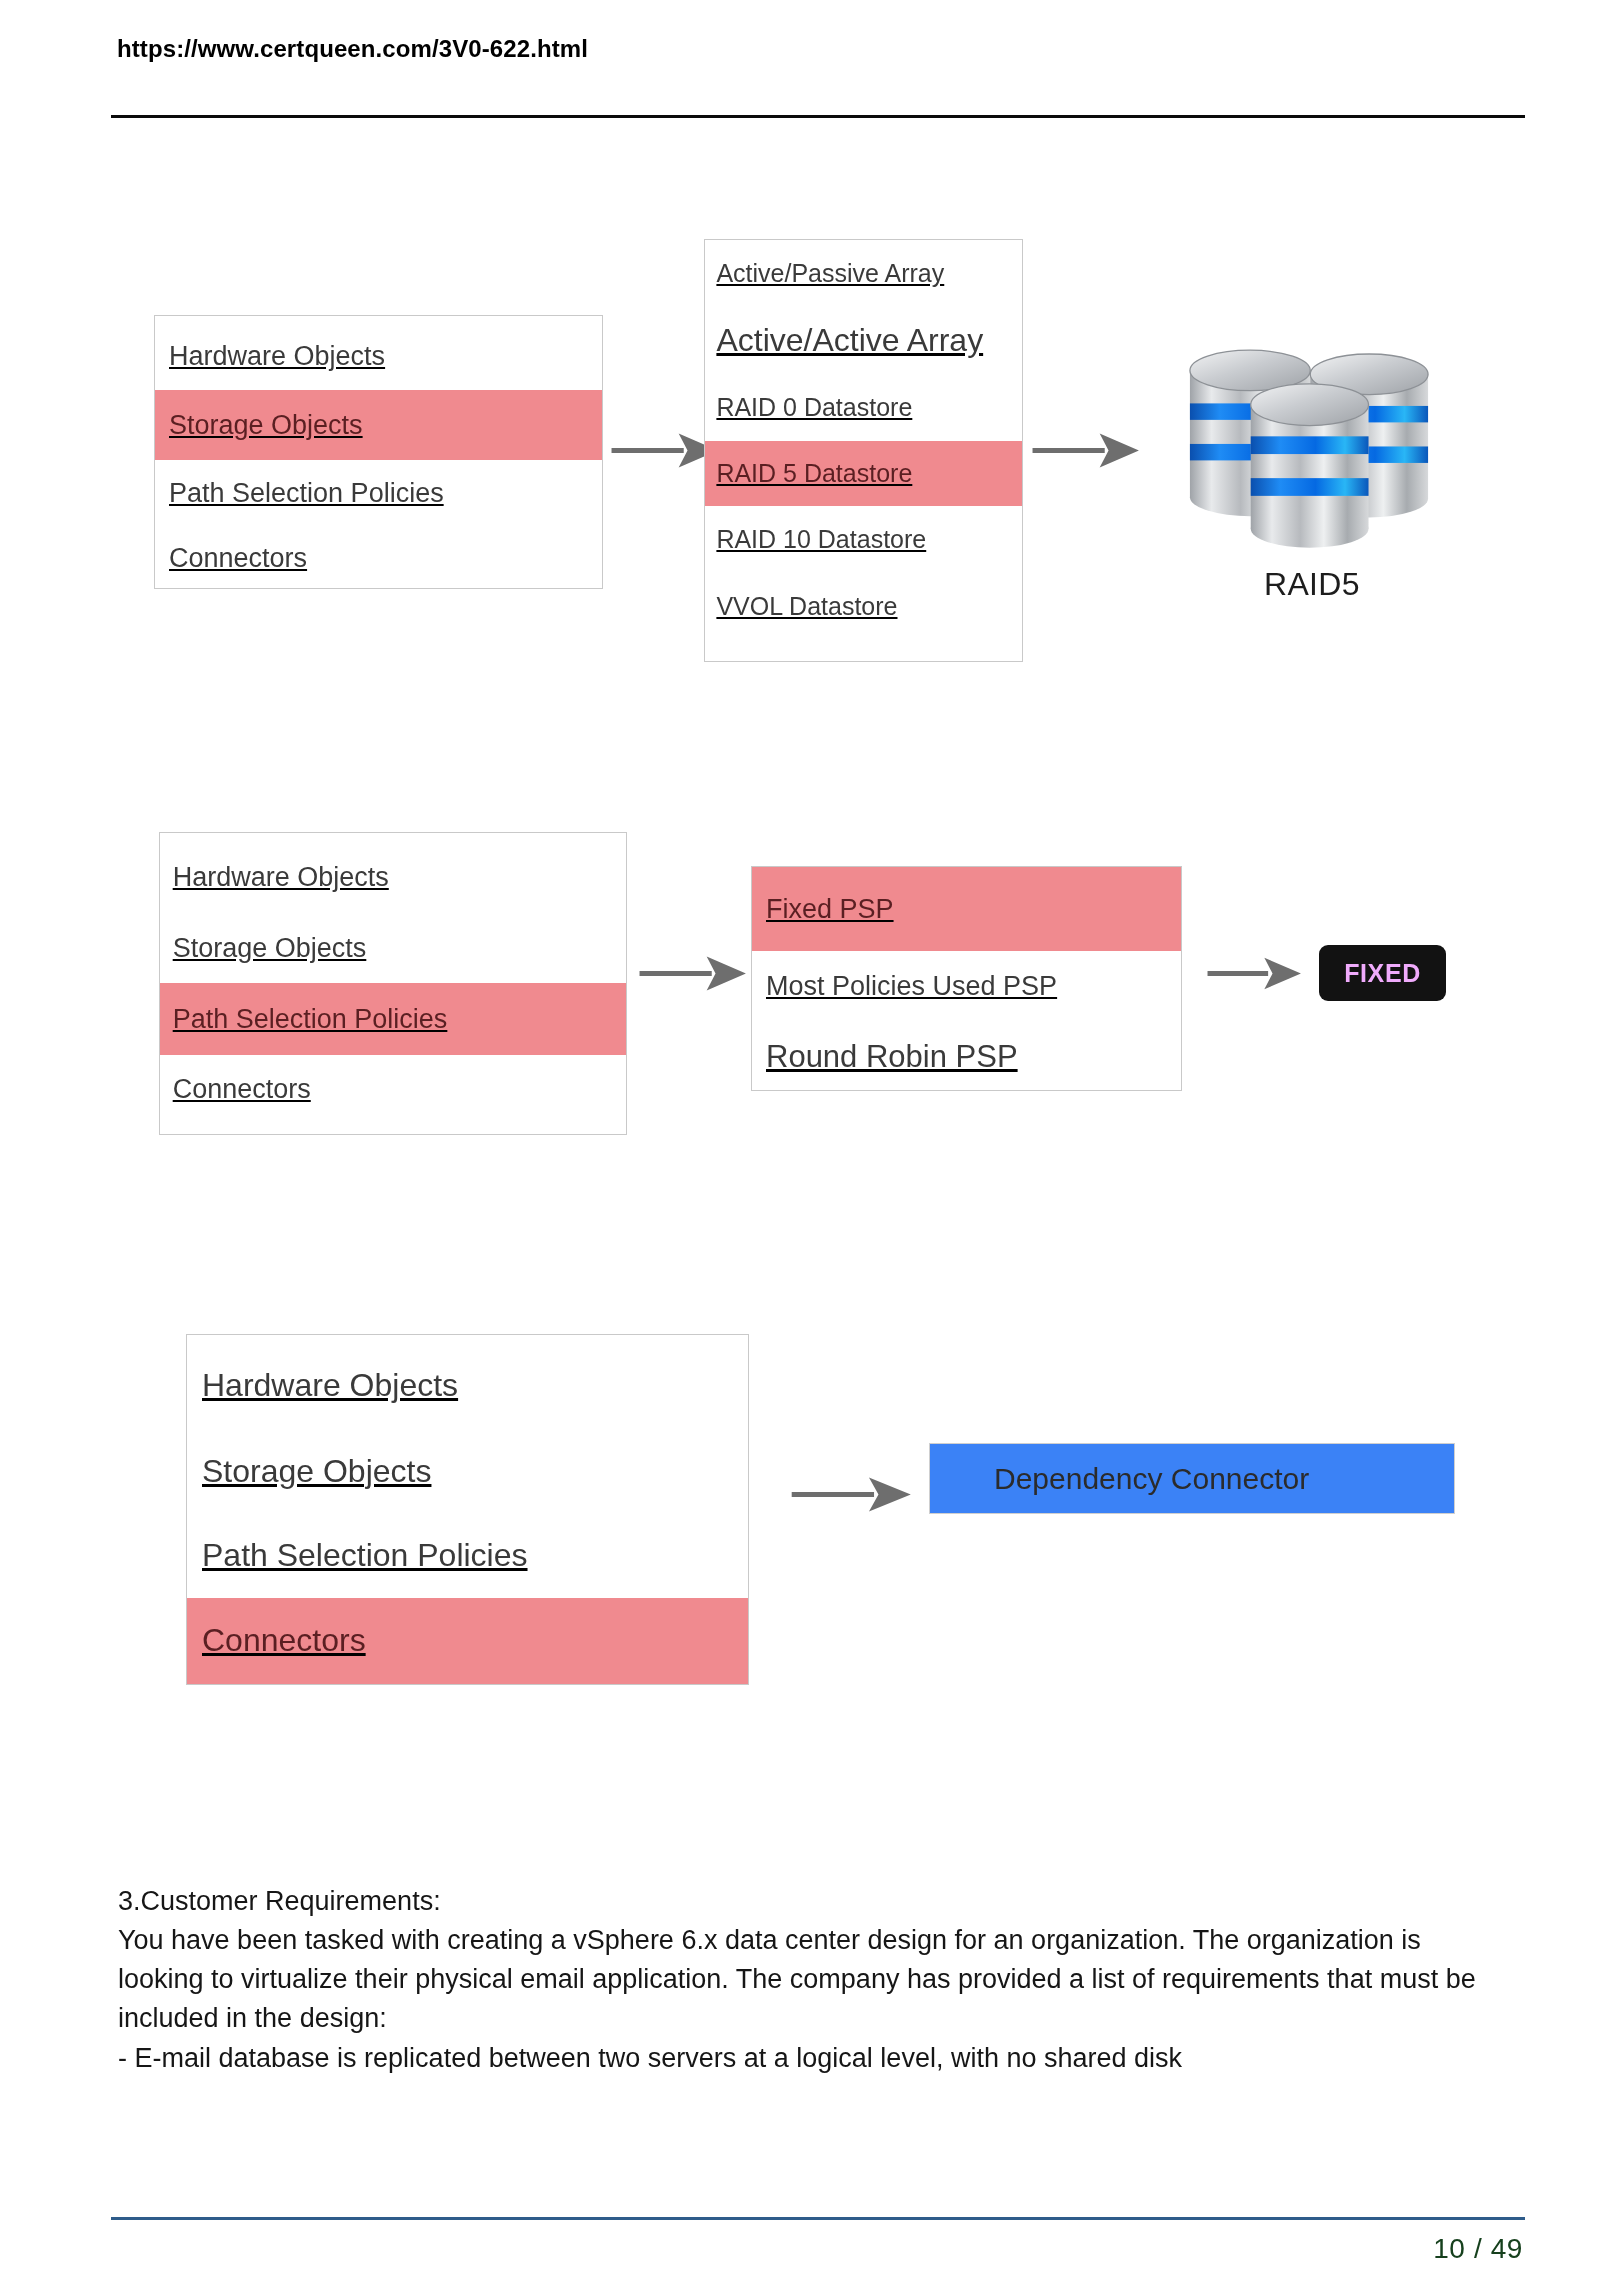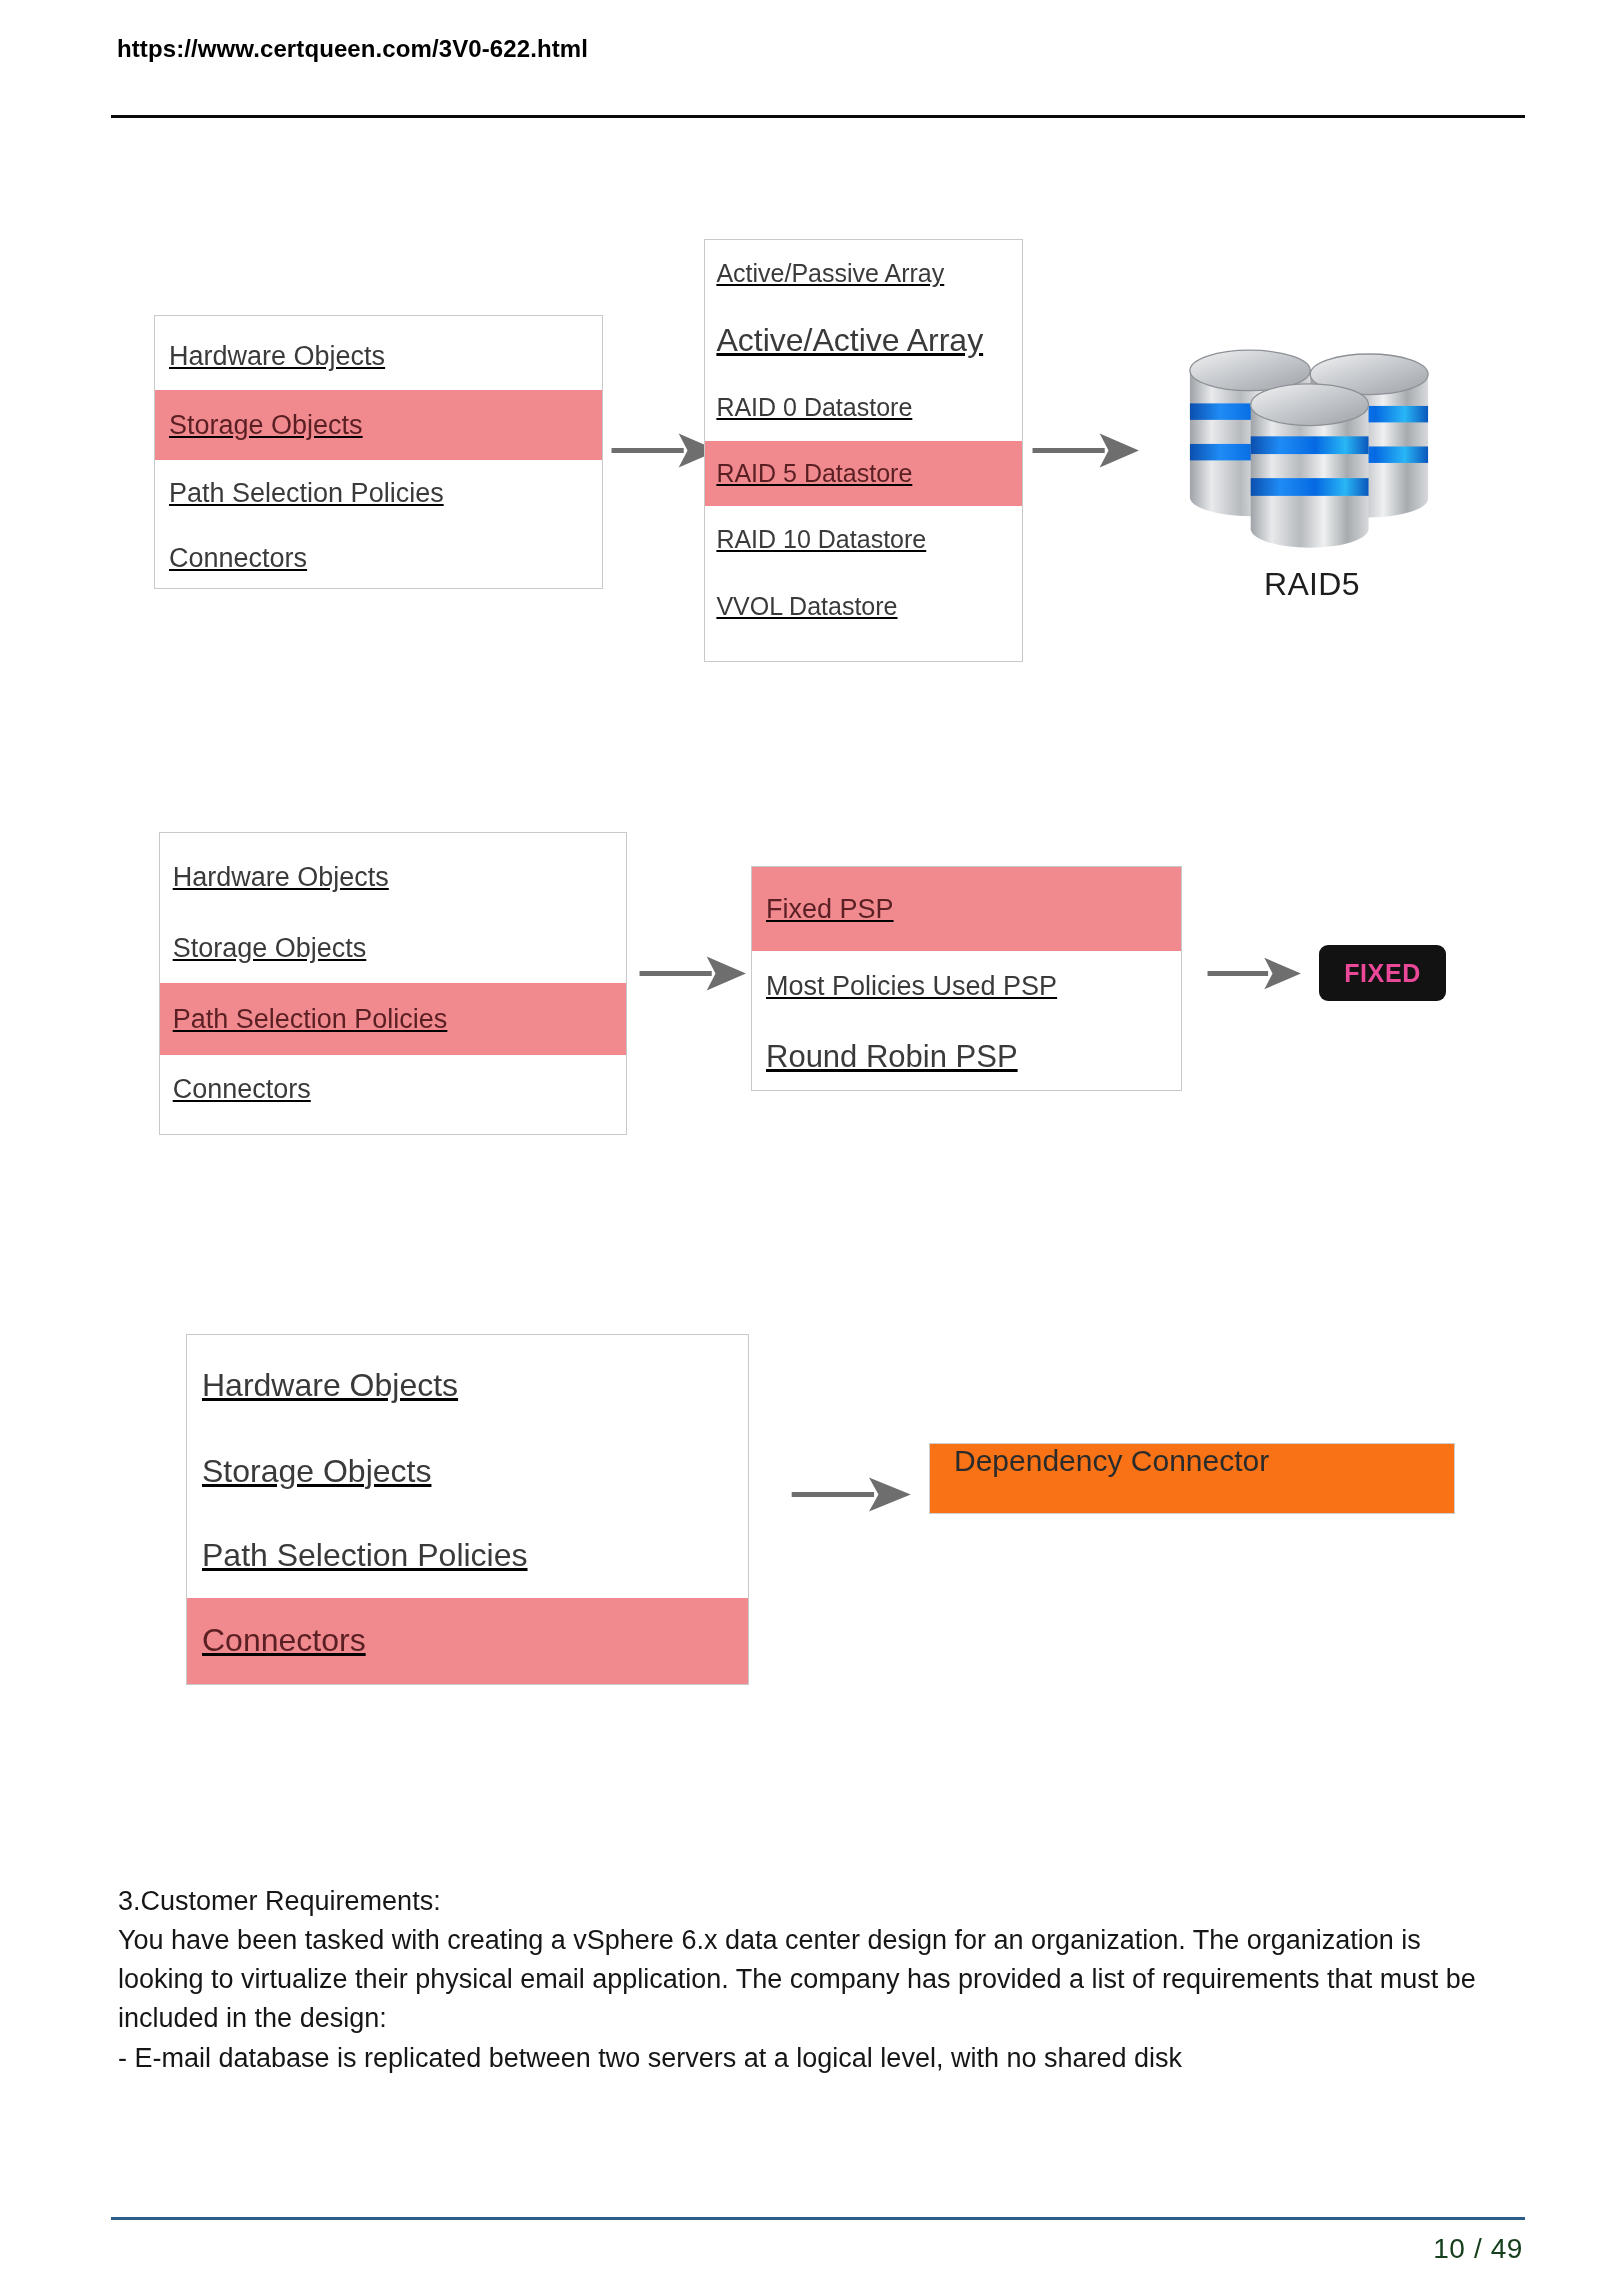--- a/index.html
+++ b/index.html
@@ -94,34 +94,35 @@
   }
 
   
   #fixed-badge {
     position: absolute;
     background: #121212;
     border-radius: 9px;
     display: flex;
     align-items: center;
     justify-content: center;
-    color: #ec4899;
+    color: #f0abfc;
     font-size: 25px;
     font-weight: bold;
     letter-spacing: 0.6px;
   }
 
   
   #dep-connector-box {
     position: absolute;
-    background: #f97316;
+    background: #3b82f6;
     border: 1.3px solid #cfcfcf;
     box-sizing: border-box;
     display: flex;
-    align-items: flex-start;
+    align-items: center;
+    padding-left: 40px;
   }
   #dep-connector-label {
     padding-left: 24px;
     font-size: 30px;
     color: #2b2b2b;
     white-space: nowrap;
   }
 
   
   #body-text {

